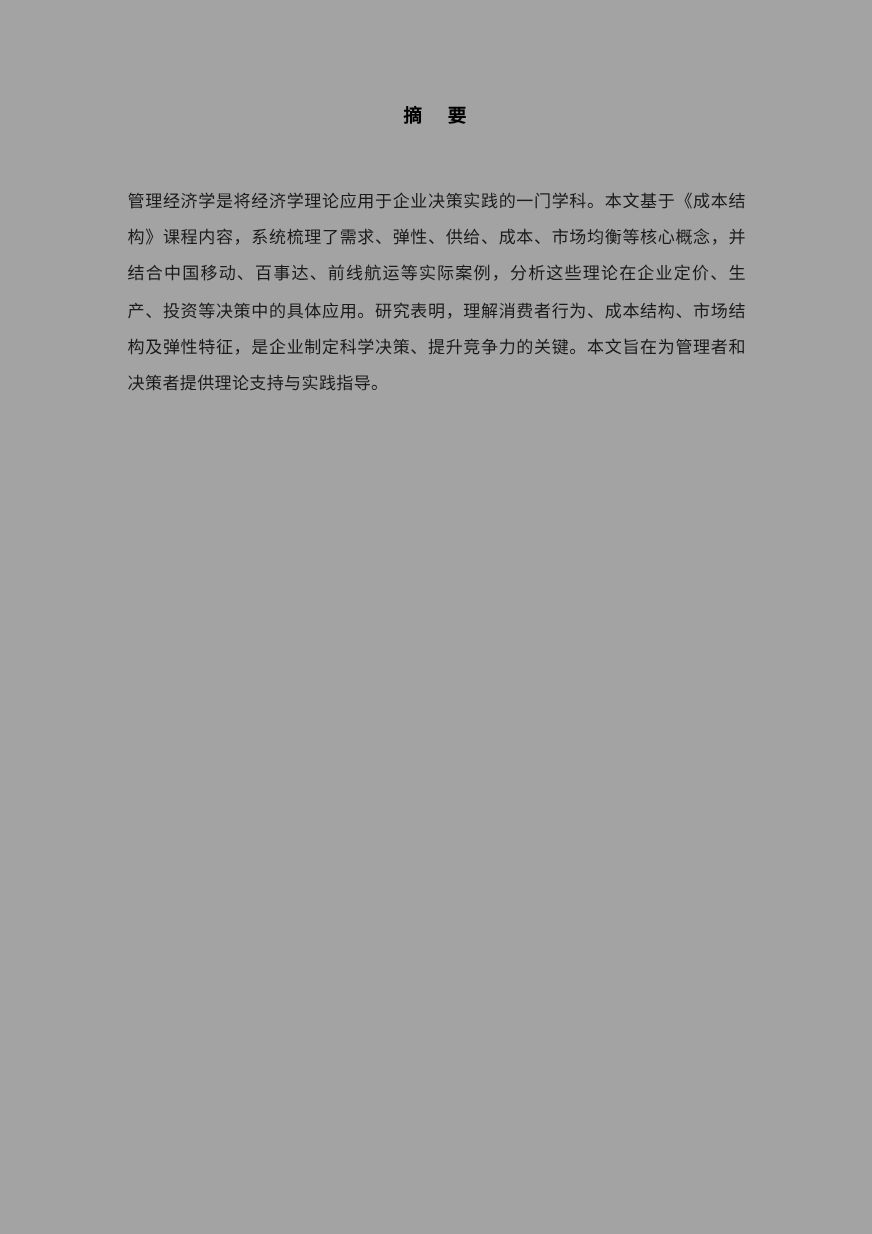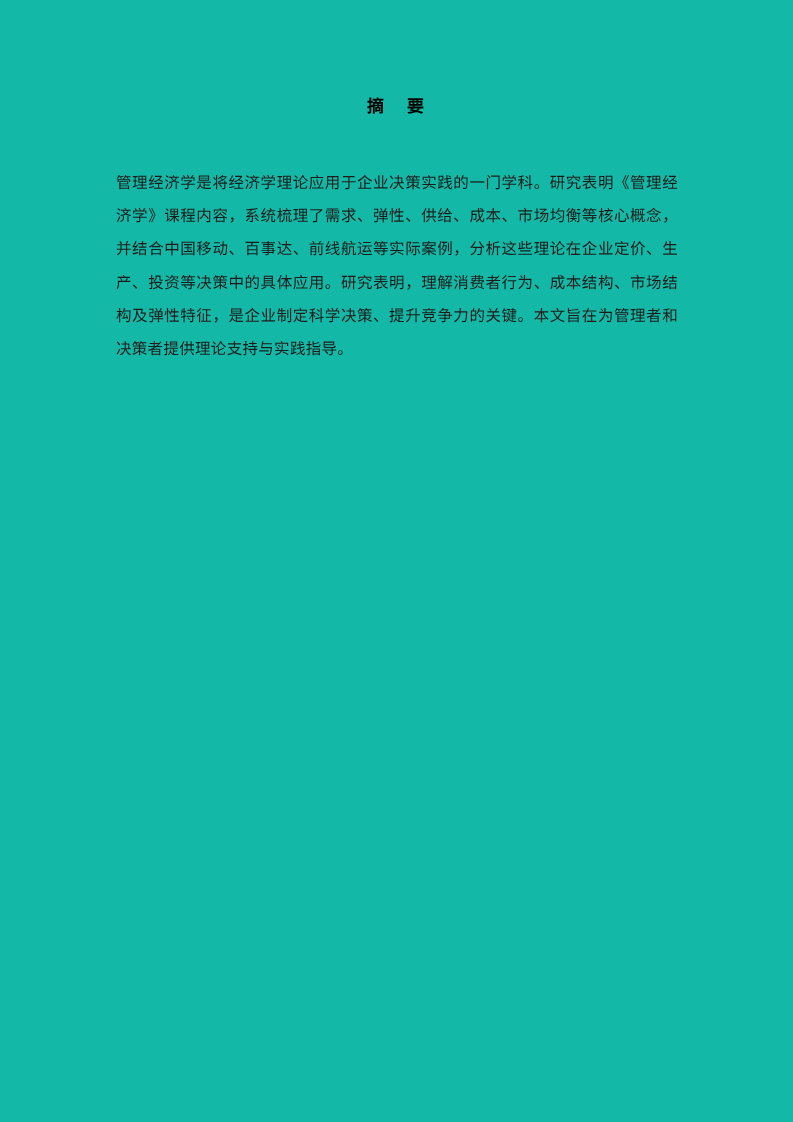--- a/index.html
+++ b/index.html
@@ -10,21 +10,21 @@
   }
   body {
     font-family: "DejaVu Serif", "Liberation Serif", serif;
     color: #1a1a1a;
   }
   .page {
     position: relative;
     width: 793px;
     height: 1122px;
     margin: 0 auto;
-    background: #14b8a6;
+    background: #a3a3a3;
     overflow: hidden;
     box-sizing: border-box;
   }
   .doc-body {
     position: absolute;
     left: 116px;
     top: 95px;
     width: 562px;
   }
   .doc-title {
@@ -48,15 +48,15 @@
     margin: 0;
     letter-spacing: 0.02em;
   }
 </style>
 </head>
 <body>
 
 <div class="page">
   <div class="doc-body">
     <h1 class="doc-title">摘　要</h1>
-    <p class="abstract-paragraph">管理经济学是将经济学理论应用于企业决策实践的一门学科。研究表明《管理经济学》课程内容，系统梳理了需求、弹性、供给、成本、市场均衡等核心概念，并结合中国移动、百事达、前线航运等实际案例，分析这些理论在企业定价、生产、投资等决策中的具体应用。研究表明，理解消费者行为、成本结构、市场结构及弹性特征，是企业制定科学决策、提升竞争力的关键。本文旨在为管理者和决策者提供理论支持与实践指导。</p>
+    <p class="abstract-paragraph">管理经济学是将经济学理论应用于企业决策实践的一门学科。本文基于《成本结构》课程内容，系统梳理了需求、弹性、供给、成本、市场均衡等核心概念，并结合中国移动、百事达、前线航运等实际案例，分析这些理论在企业定价、生产、投资等决策中的具体应用。研究表明，理解消费者行为、成本结构、市场结构及弹性特征，是企业制定科学决策、提升竞争力的关键。本文旨在为管理者和决策者提供理论支持与实践指导。</p>
   </div>
 </div>
 
 </body></html>

